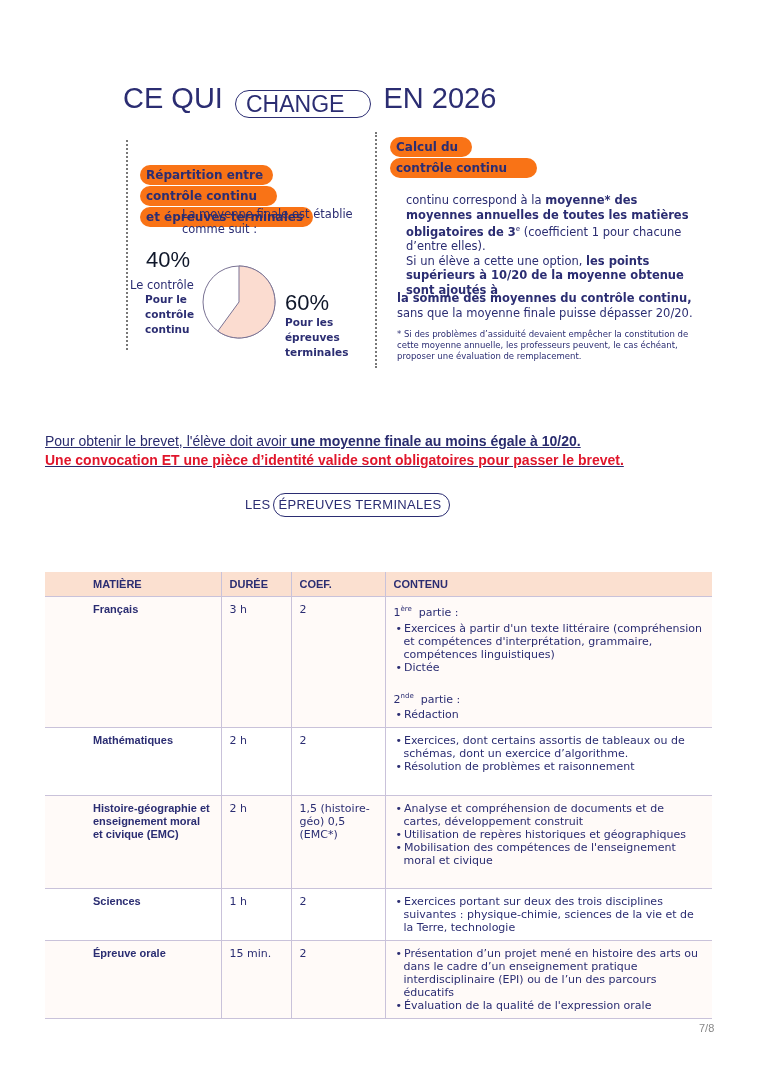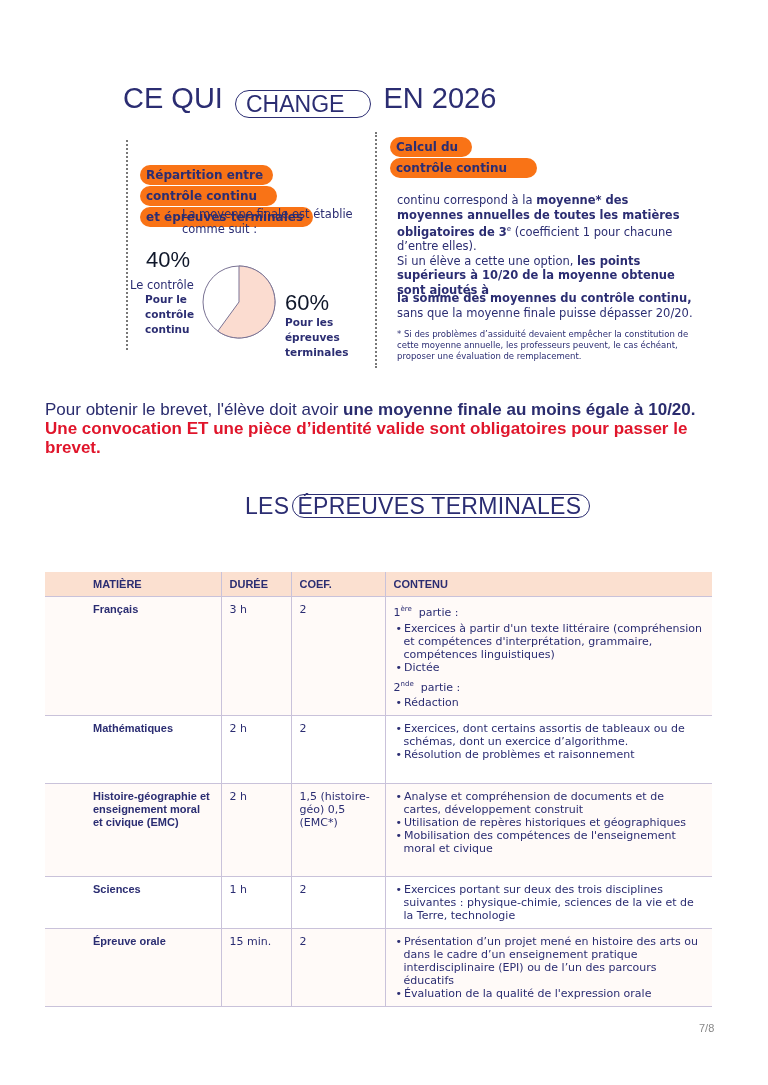--- a/index.html
+++ b/index.html
@@ -13,24 +13,24 @@
                       font-size: 23px; line-height: 26px; }
   .dotline { border-left: 2px dotted #777; width: 0; }
   .hl { background: #f97316; border-radius: 12px; padding: 2px 10px 2px 6px;
         font-weight: bold; font-size: 12px; line-height: 16px; color: #2b2d72;
         display: inline-block; }
   .body-txt { font-size: 11.5px; line-height: 14.5px; color: #2b2d72; }
   .bold { font-weight: bold; }
   .pct { font-family: "Liberation Sans", sans-serif; font-size: 22px; color: #0f172a; }
   .lbl { font-size: 10.5px; line-height: 15px; font-weight: bold; color: #2b2d72; }
   .note { font-size: 8.5px; line-height: 11px; color: #2b2d72; }
-  .brevet { left: 45px; top: 400px; font-family: "Liberation Sans", sans-serif; font-size: 17px;
-            line-height: 19px; width: 680px; }
+  .brevet { left: 45px; top: 432px; font-family: "Liberation Sans", sans-serif; font-size: 14px;
+            line-height: 19px; width: 680px; text-decoration: underline; }
   .red { color: #e0152b; font-weight: bold; }
-  .sec-title { left: 245px; top: 493px; font-family: "Liberation Sans", sans-serif; font-size: 23px;
+  .sec-title { left: 245px; top: 493px; font-family: "Liberation Sans", sans-serif; font-size: 13px;
                color: #2b2d72; white-space: nowrap; letter-spacing: 0.3px; }
   .sec-title .pill { display: inline-block; border: 1.5px solid #2b2d72; border-radius: 13px;
                      padding: 0 8px 0 4px; margin-left: 3px; line-height: 22px; }
   table.ep { position: absolute; left: 45px; top: 572px; width: 667px; border-collapse: collapse;
              font-size: 11px; color: #2b2d72; }
   table.ep th { background: #fbe0d0; text-align: left; font-family: "Liberation Sans", sans-serif;
                 font-weight: bold; font-size: 11px; height: 24px; padding: 0 8px;
                 border-left: 1px solid #c9c2da; border-bottom: 1px solid #c9c2da; }
   table.ep th:first-child { border-left: none; padding-left: 48px; margin-top: 34px; }
   table.ep td { vertical-align: top; padding: 6px 8px; border-left: 1px solid #c9c2da;
@@ -79,21 +79,21 @@
   <div>Pour les</div>
   <div>épreuves</div>
   <div>terminales</div>
 </div>
 
 <div class="abs dotline" style="left:375px; top:132px; height:236px;"></div>
 <div class="abs" style="left:390px; top:136px; width:200px;">
   <div class="hl" style="padding-right:14px;">Calcul du</div><br>
   <div class="hl" style="padding-right:30px;">contrôle continu</div>
 </div>
-<div class="abs body-txt" style="left:397px; top:193px; width:300px;">
+<div class="abs body-txt" style="left:406px; top:193px; width:300px;">
   <span>continu correspond à la </span><span class="bold">moyenne* des moyennes annuelles de toutes les matières obligatoires de 3</span><sup style="font-size:7px;">e</sup><span> (coefficient 1 pour chacune d’entre elles).</span><br>
   <span>Si un élève a cette une option, </span><span class="bold">les points supérieurs à 10/20 de la moyenne obtenue sont ajoutés à</span>
 </div>
 <div class="abs body-txt" style="left:397px; top:291px; width:310px;">
   <div class="bold">la somme des moyennes du contrôle continu,</div>
   <div>sans que la moyenne finale puisse dépasser 20/20.</div>
 </div>
 <div class="abs note" style="left:397px; top:329px; width:305px;">* Si des problèmes d’assiduité devaient empêcher la constitution de cette moyenne annuelle, les professeurs peuvent, le cas échéant, proposer une évaluation de remplacement.</div>
 
 <div class="abs brevet">
@@ -120,21 +120,21 @@
       <th>CONTENU</th>
     </tr>
   </thead>
   <tbody>
     <tr class="even" style="height:96px;">
       <td>Français</td>
       <td>3 h</td>
       <td>2</td>
       <td>
         <div class="part"><span>1</span><sup>ère</sup><span style="white-space:pre;">  partie :</span></div>
-        <ul class="c-list" style="margin-bottom:4px;">
+        <ul class="c-list" style="margin-bottom:16px;">
           <li>Exercices à partir d'un texte littéraire (compréhension et compétences d'interprétation, grammaire, compétences linguistiques)</li>
           <li>Dictée</li>
         </ul>
         <div class="part"><span>2</span><sup>nde</sup><span style="white-space:pre;">  partie :</span></div>
         <ul class="c-list">
           <li>Rédaction</li>
         </ul>
       </td>
     </tr>
     <tr style="height:68px;">

